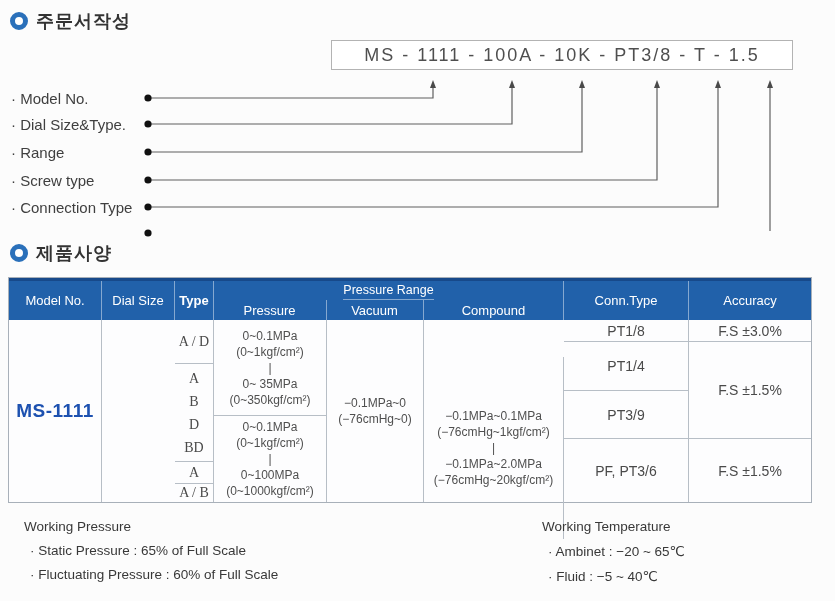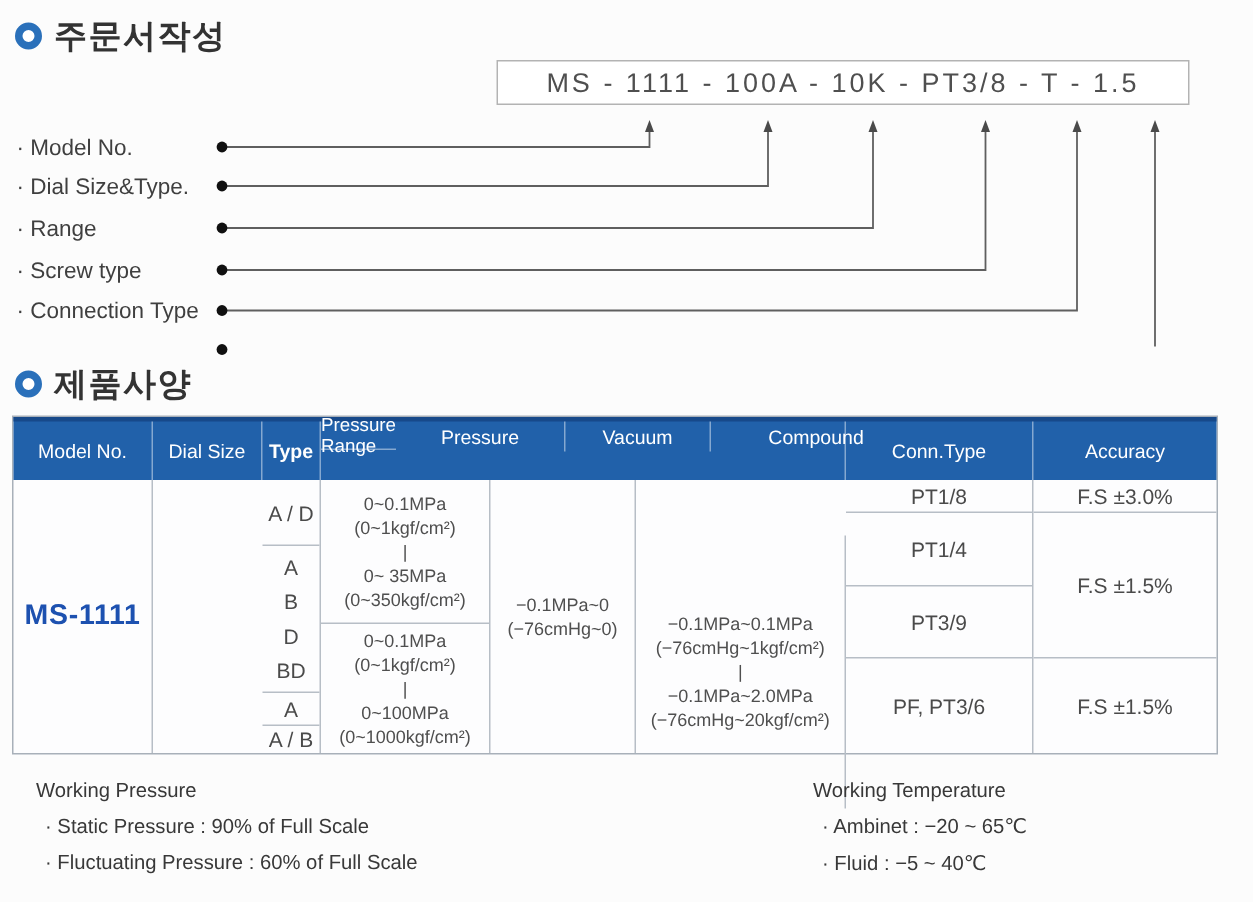--- a/index.html
+++ b/index.html
@@ -5,54 +5,54 @@
   html,body{margin:0;padding:0;}
   body{
     width:835px;height:601px;position:relative;overflow:hidden;
     background:#fcfcfc;
     font-family:"Liberation Sans","DejaVu Sans",sans-serif;
     color:#3f3f3f;
   }
   
   .sec-head{position:absolute;left:10px;display:flex;align-items:center;gap:8px;}
   .ring{width:8px;height:8px;border:5px solid #2a70ba;border-radius:50%;background:#fff;display:inline-block;}
-  .sec-title{font-size:22px;font-weight:bold;color:#333;letter-spacing:1px;}
+  .sec-title{font-size:18px;font-weight:bold;color:#333;letter-spacing:1px;}
   
   .model-box{
     position:absolute;left:331px;top:40px;width:460px;height:28px;
     background:#fff;border:1px solid #b3b3b3;
     display:flex;align-items:center;justify-content:center;
   }
   .model-box span{font-size:18px;color:#4f4f4f;letter-spacing:2px;white-space:nowrap;}
   
   .order-label{position:absolute;left:11px;font-size:15px;color:#3f3f3f;white-space:nowrap;}
   svg.connectors{position:absolute;left:0;top:0;}
   
   .spec-table{
     position:absolute;left:8px;top:277px;width:802px;
     border:1px solid #a8b0b9;background:#fdfdfe;box-sizing:content-box;
   }
   .spec-table *{box-sizing:border-box;}
   .thead{display:flex;background:#2161aa;border-top:3px solid #17498a;color:#fff;}
   .th{display:flex;align-items:center;justify-content:center;font-size:13px;height:39px;border-right:1px solid rgba(255,255,255,.45);}
   .th:last-child{border-right:none;}
-  .th-group{display:flex;border-right:1px solid rgba(255,255,255,.45);}
+  .th-group{display:flex;flex-direction:column;border-right:1px solid rgba(255,255,255,.45);align-items:center;}
   .th-group-title{height:19px;display:flex;align-items:center;justify-content:center;font-size:12.5px;border-bottom:1px solid rgba(255,255,255,.45);}
   .th-group-row{display:flex;height:20px;}
   .th.sub{height:20px;}
   .tbody{position:relative;height:182px;}
   .bcol{position:absolute;top:0;height:182px;border-right:1px solid #b7bec6;}
   .bcol.last{border-right:none;}
   .cell{display:flex;align-items:center;justify-content:center;text-align:center;border-bottom:1px solid #b7bec6;font-size:14px;color:#4a4a4a;overflow:hidden;}
   .cell:last-child{border-bottom:none;}
   .pre{white-space:pre-line;}
   .model-cell{font-size:19px;font-weight:bold;color:#1d51b0;letter-spacing:.5px;}
   .dial-cell{font-size:15px;}
   .range-cell{font-size:12px;line-height:16px;color:#4f4f4f;}
-  .type-cell{font-size:14px;}
+  .type-cell{font-size:14px;font-family:Liberation Serif, serif;}
   .type-stack{line-height:23px;}
   
   .note-block{position:absolute;font-size:13.5px;color:#383838;}
   .note-title{margin-bottom:9px;}
   .note-item{margin-left:6px;margin-bottom:9px;white-space:nowrap;}
 </style>
 </head>
 <body>
 
 <div class="sec-head" style="top:9px;">
@@ -172,21 +172,21 @@
     <div class="bcol last" style="left:680px;width:122px;">
       <div class="cell" style="height:22px;">F.S ±3.0%</div>
       <div class="cell" style="height:97px;">F.S ±1.5%</div>
       <div class="cell" style="height:63px;">F.S ±1.5%</div>
     </div>
   </div>
 </div>
 
 <div class="note-block" style="left:24px;top:519px;">
   <div class="note-title">Working Pressure</div>
-  <div class="note-item">· Static Pressure : 90% of Full Scale</div>
+  <div class="note-item">· Static Pressure : 65% of Full Scale</div>
   <div class="note-item">· Fluctuating Pressure : 60% of Full Scale</div>
 </div>
 
 <div class="note-block" style="left:542px;top:519px;">
   <div class="note-title">Working Temperature</div>
   <div class="note-item">· Ambinet : −20 ~ 65℃</div>
   <div class="note-item">· Fluid : −5 ~ 40℃</div>
 </div>
 
 </body></html>

